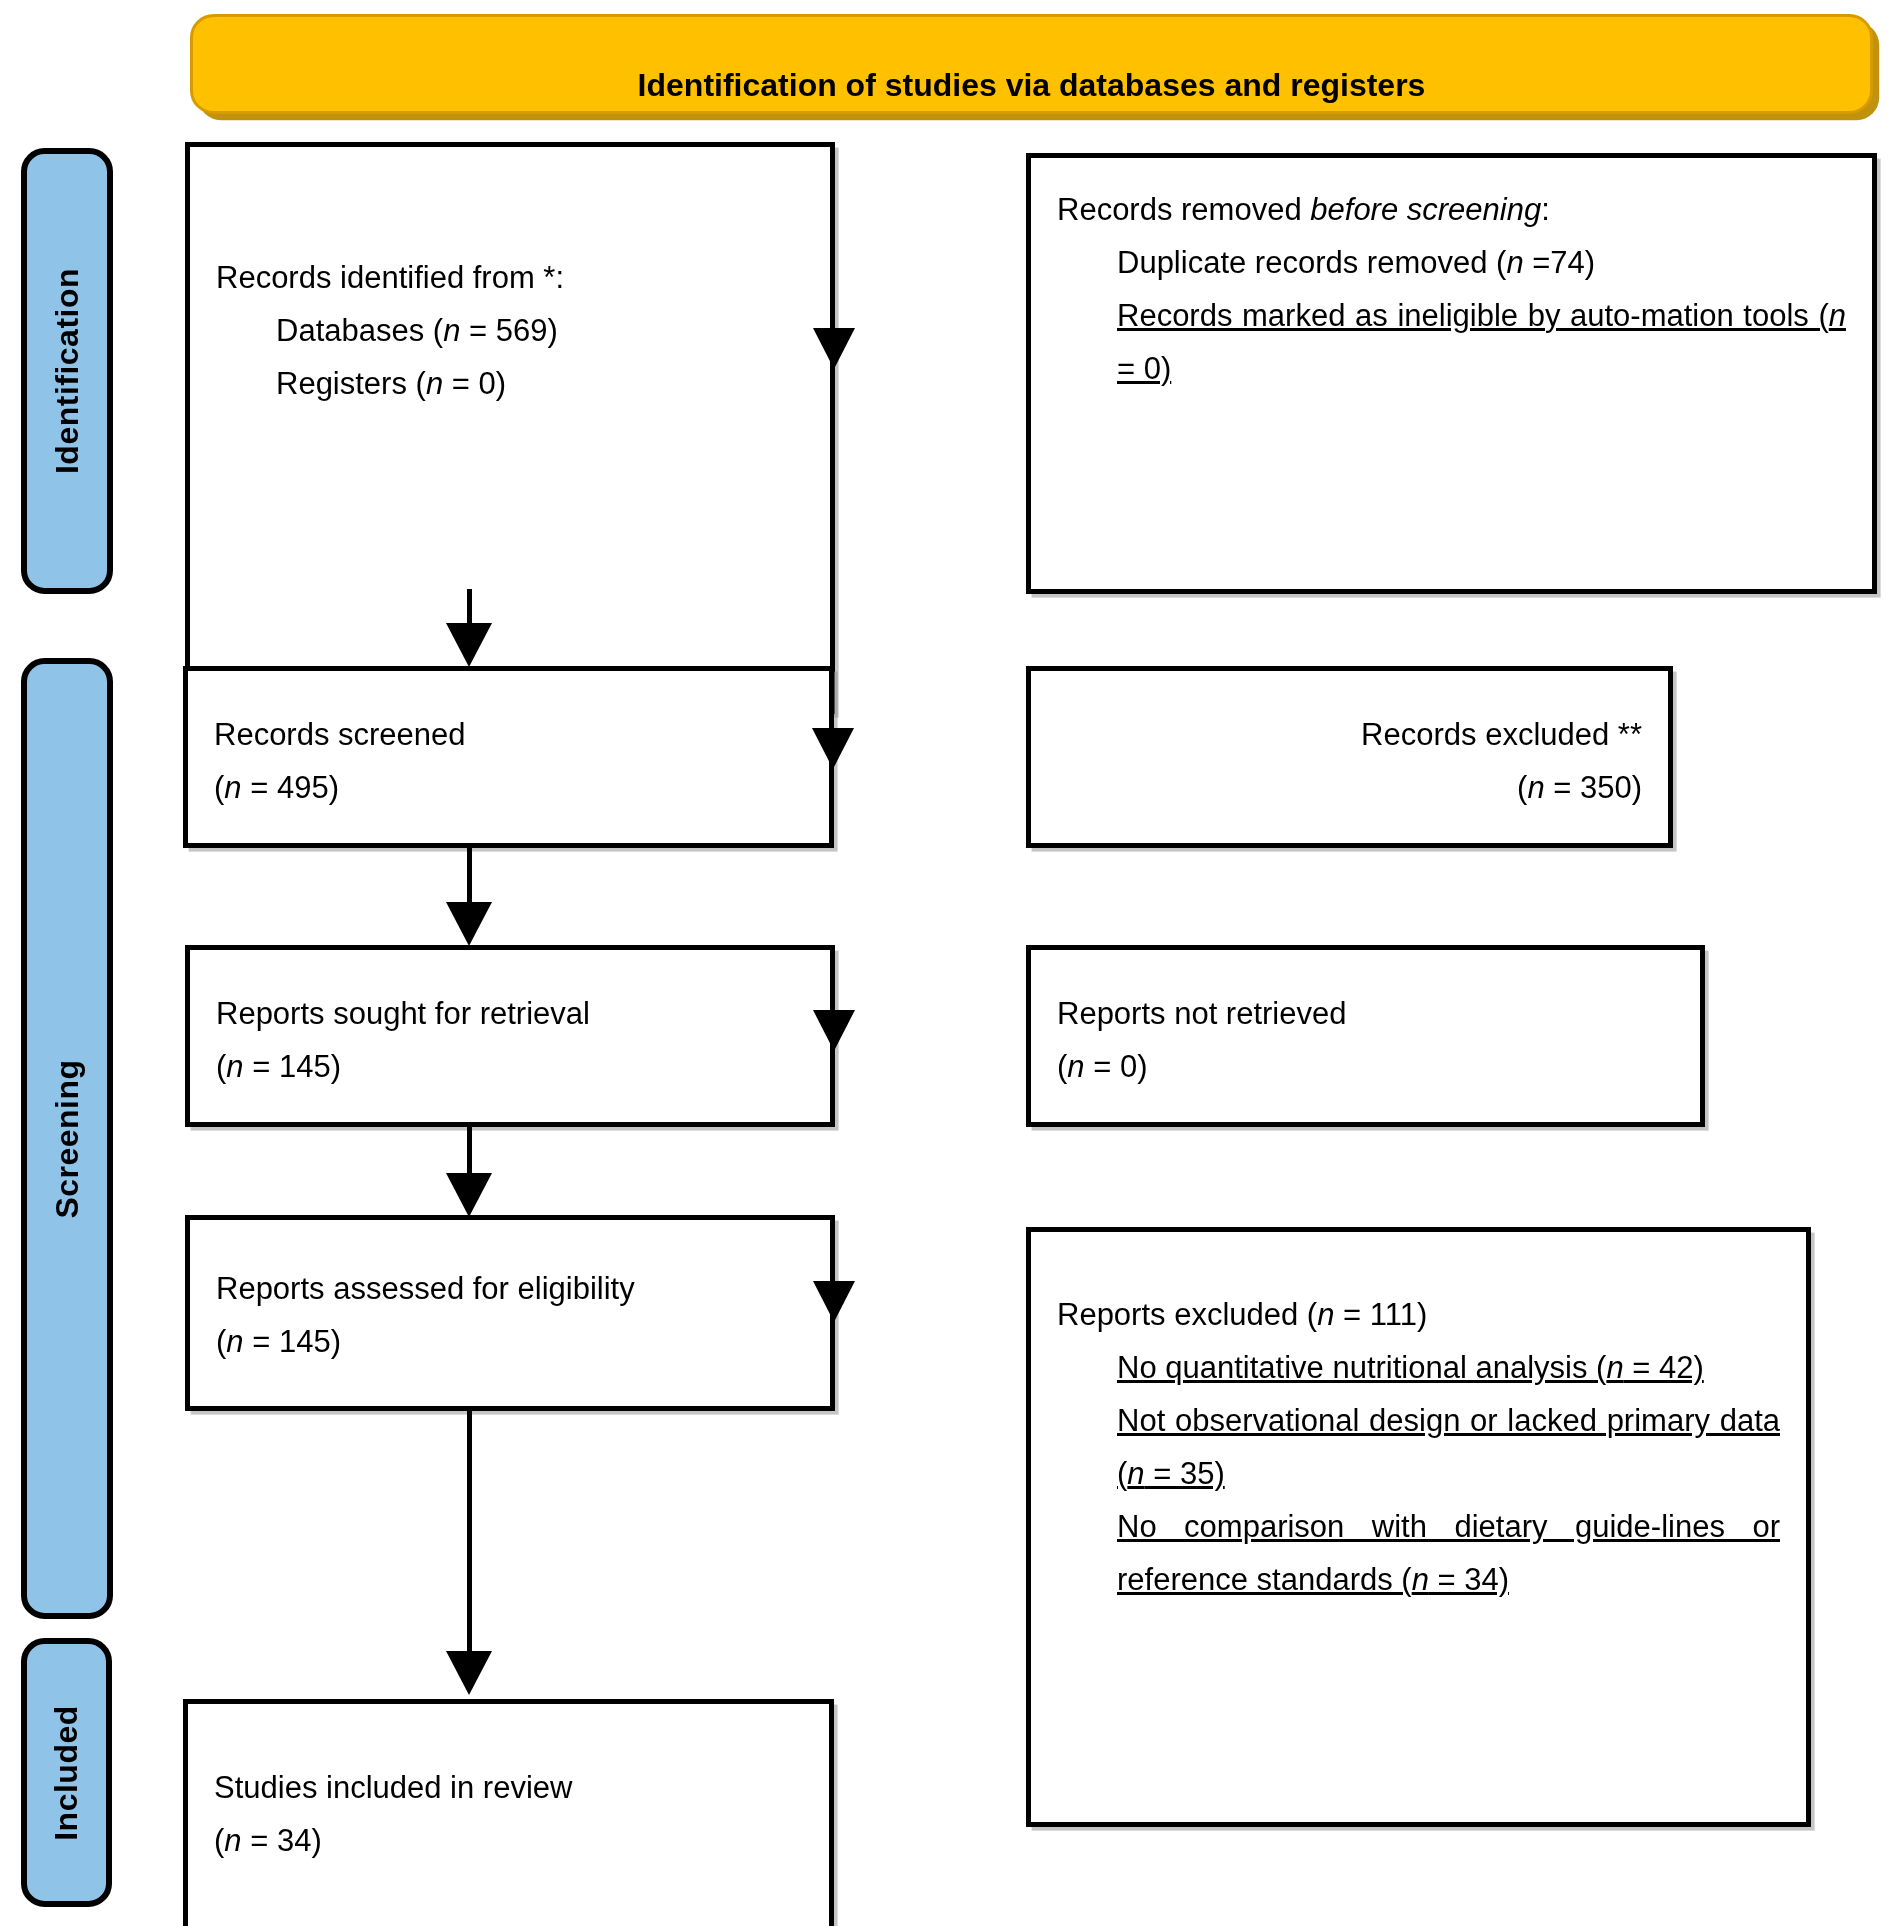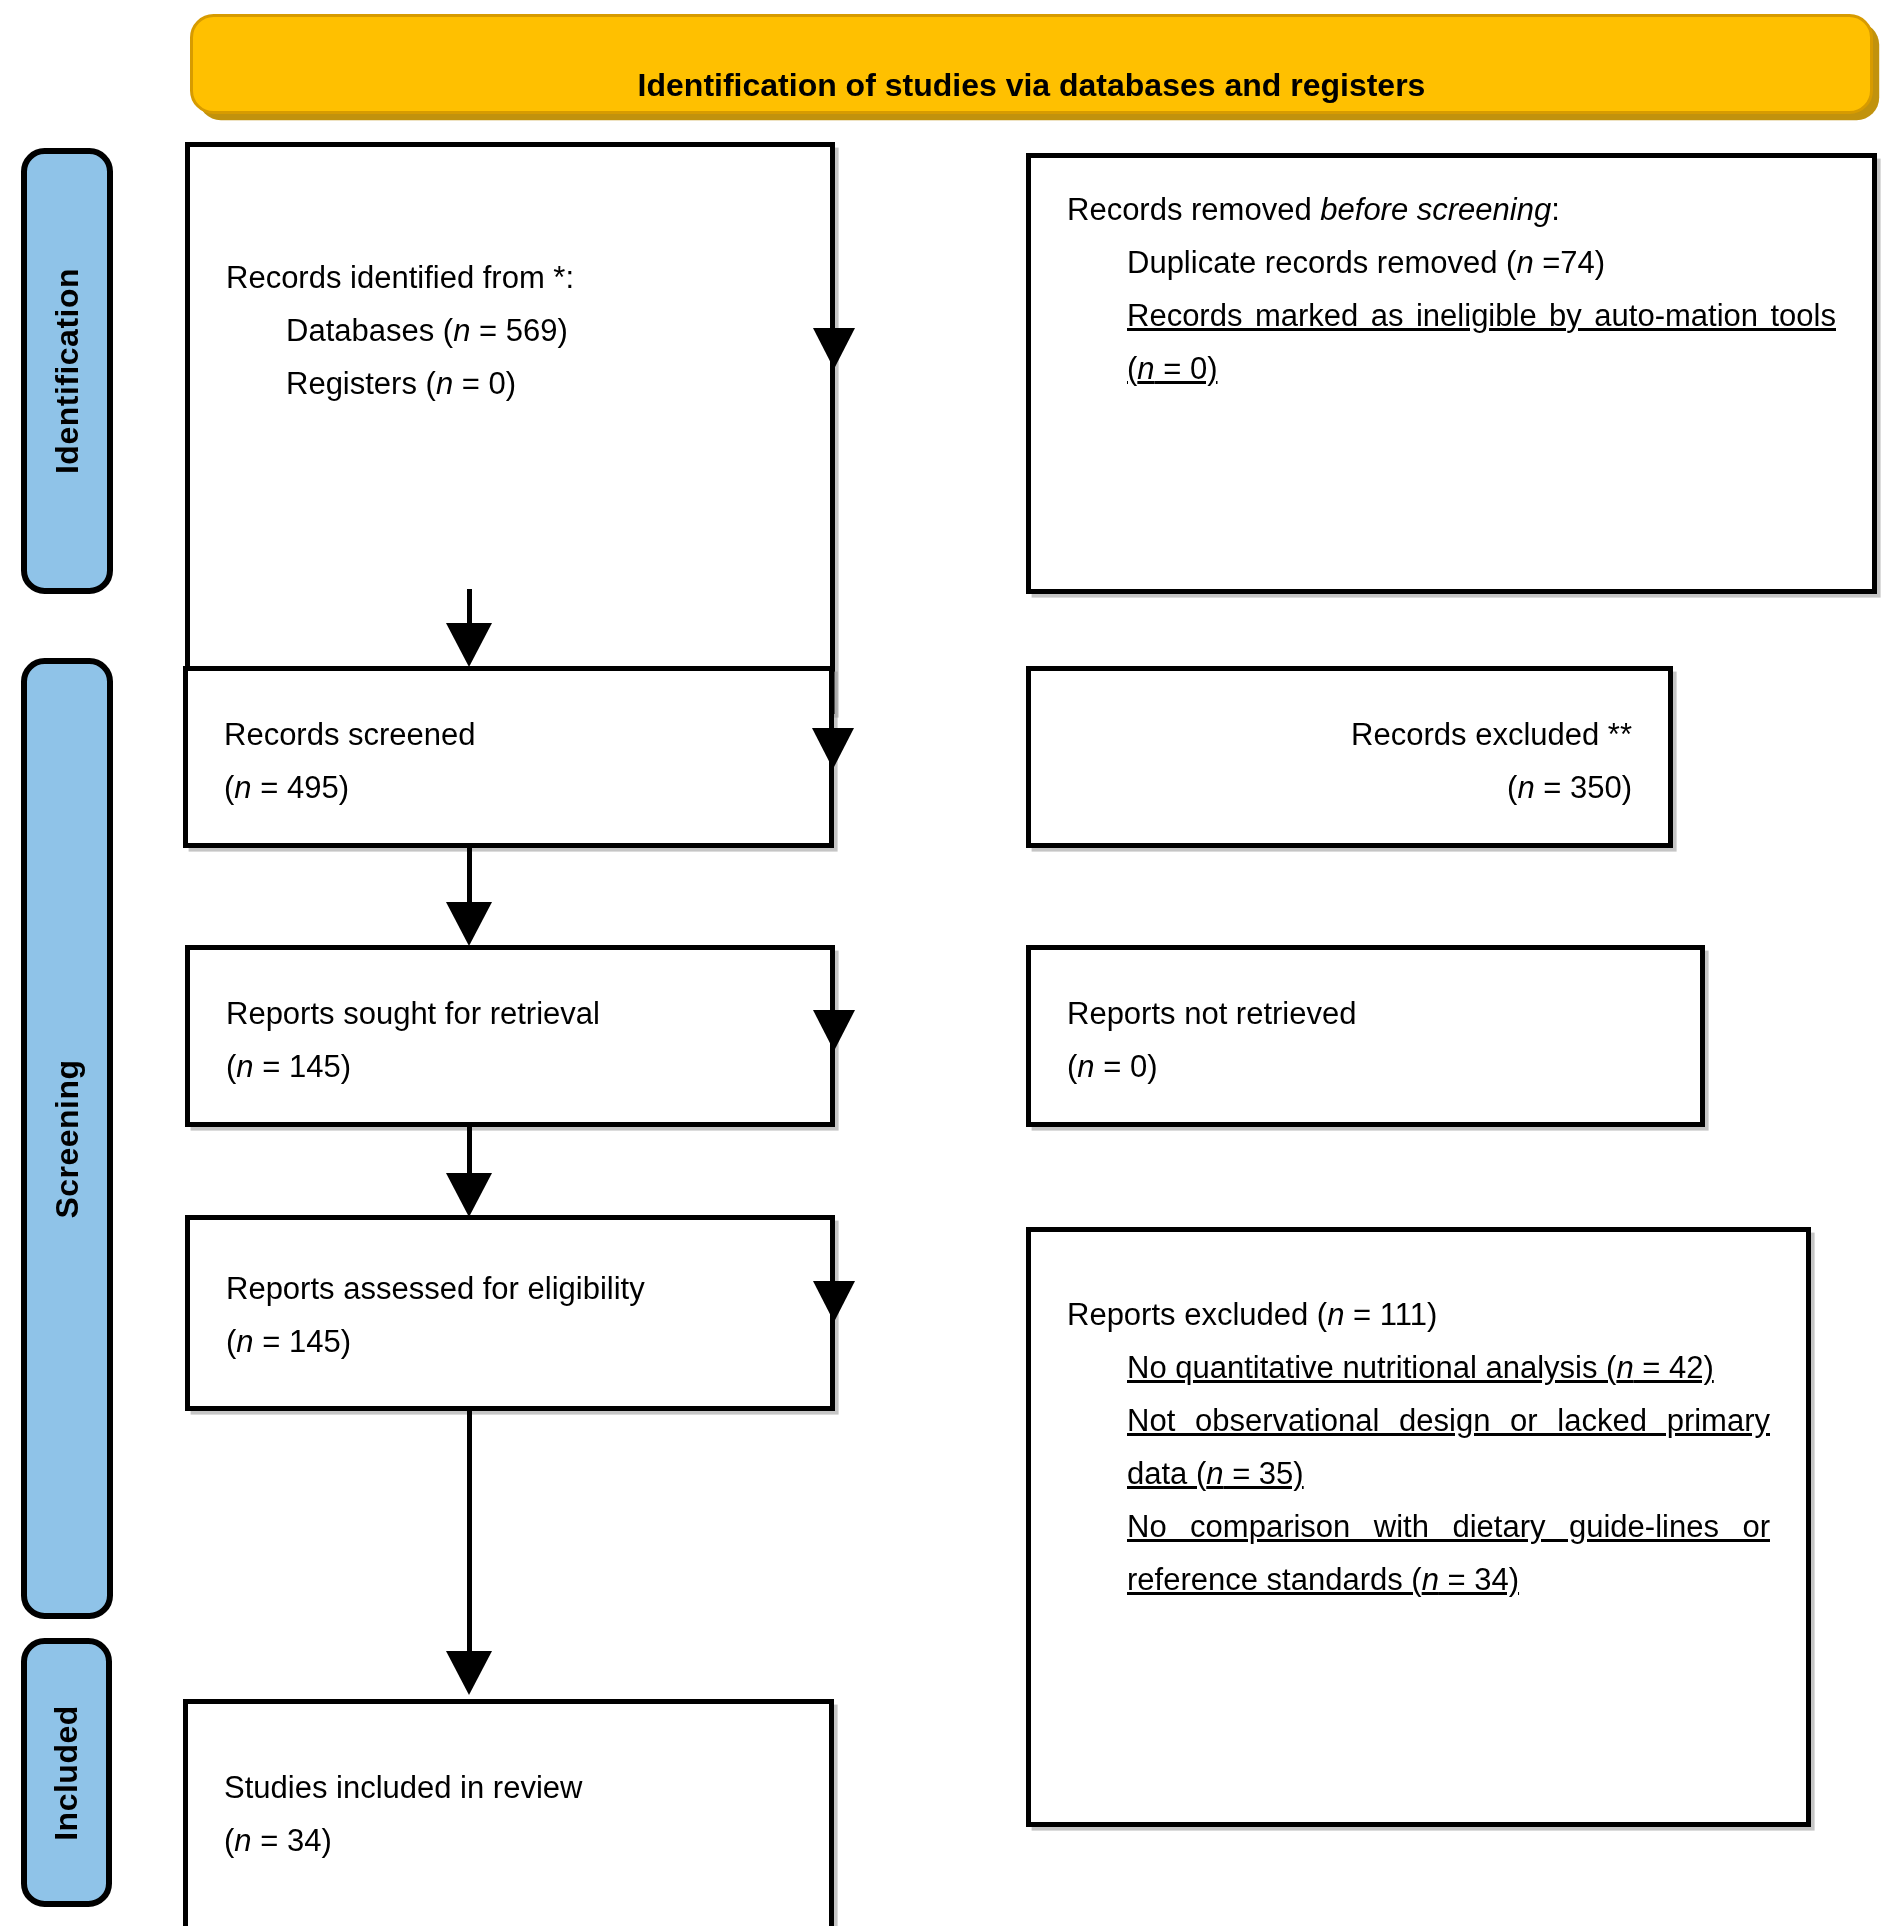--- a/index.html
+++ b/index.html
@@ -65,21 +65,21 @@
   .pbox{
     position:absolute;
     background:#ffffff;
     border:5.6px solid #000000;
     box-sizing:border-box;
     box-shadow:4.6px 4.6px 0 -1px rgba(150,150,150,0.55);
   }
   .pbox .inner{
     position:absolute;
     left:0; right:0;
-    padding:0 36px;
+    padding:0 26px;
     box-sizing:border-box;
   }
   .line{
     font-size:31px;
     line-height:53px;
     color:#000000;
     white-space:nowrap;
   }
   .line.wrap{ white-space:normal;text-decoration:underline; }
   .ind{ padding-left:60px; }

